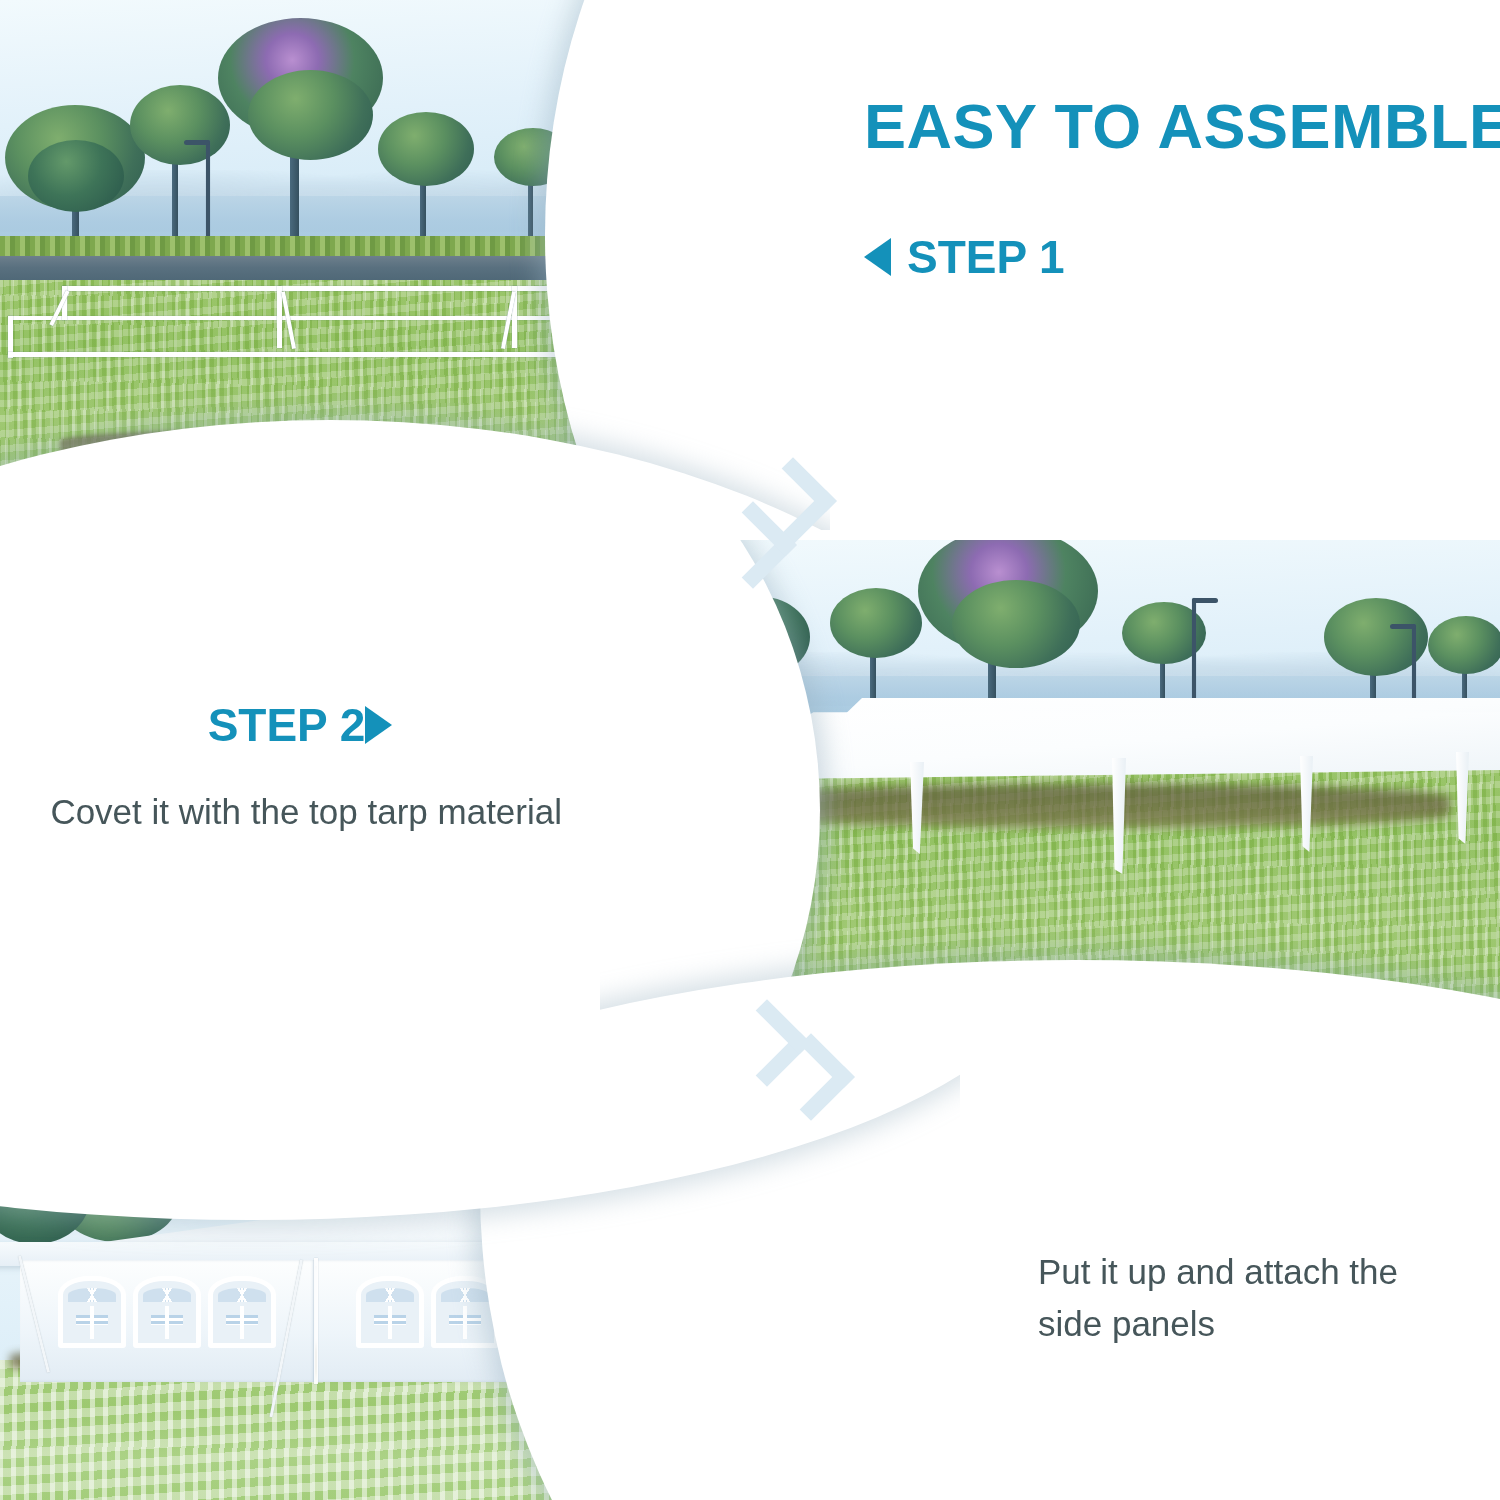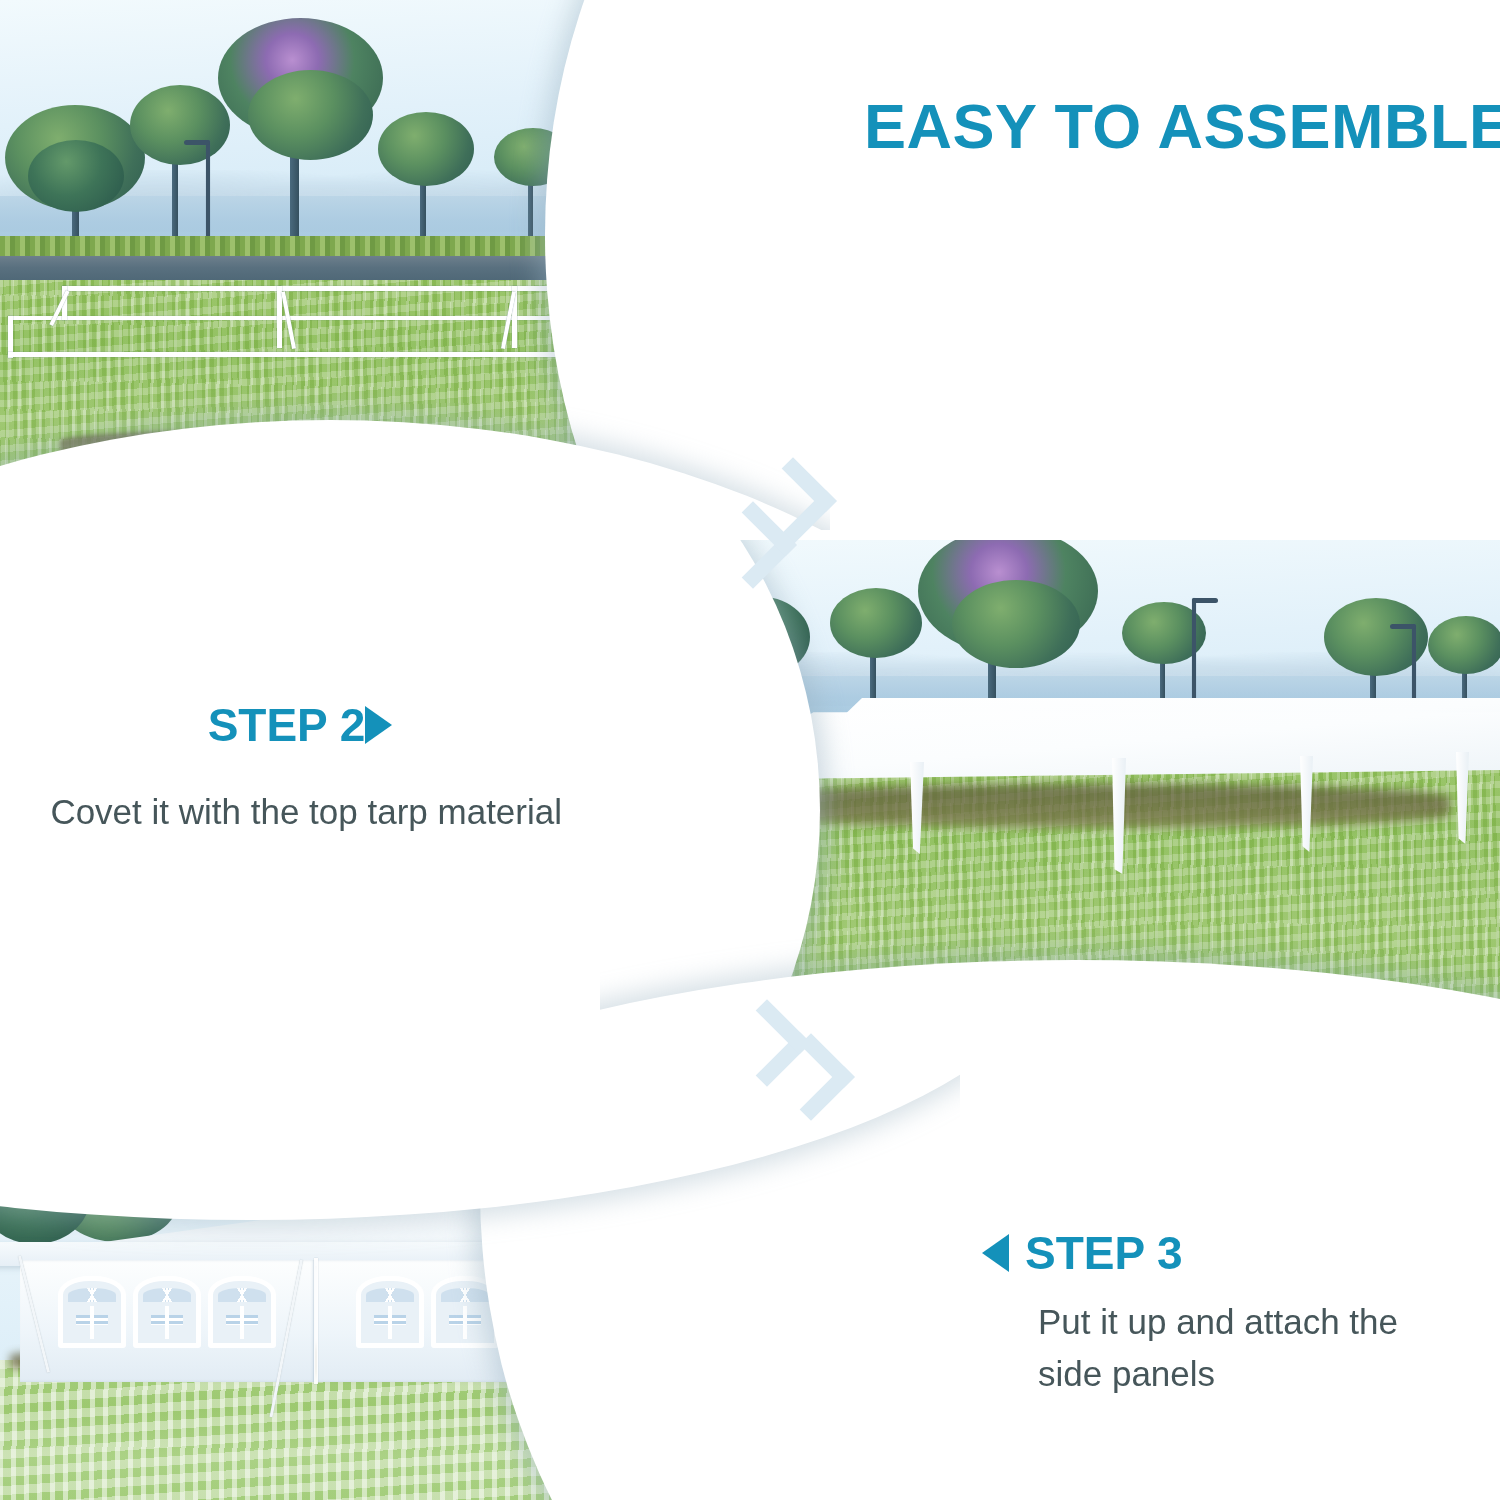--- a/index.html
+++ b/index.html
@@ -300,31 +300,31 @@
     <div class="chev" style="left:-4px;top:44px;transform:rotate(-45deg);"></div>
   </div>
   <div style="position:absolute;left:736px;top:1012px;">
     <div class="chev" style="left:0;top:0;transform:rotate(-45deg);"></div>
     <div class="chev" style="left:44px;top:34px;transform:rotate(-45deg);"></div>
   </div>
 
   <div class="headline" style="left:864px;top:90px;font-size:63px;line-height:72px;">EASY TO ASSEMBLE</div>
 
   <div style="position:absolute;left:864px;top:232px;width:600px;text-align:left;">
+    <div style="display:flex;align-items:center;gap:16px;">
+      <span class="tri left"></span>
+      <span class="steplabel" style="font-size:46px;line-height:50px;">STEP 1</span>
+    </div>
   </div>
 
   <div style="position:absolute;left:20px;top:700px;width:560px;text-align:right;">
     <div style="display:flex;align-items:center;gap:0;justify-content:center;">
       <span class="steplabel" style="font-size:46px;line-height:50px;">STEP 2</span>
       <span class="tri right"></span>
     </div>
     <div class="stepdesc" style="margin-top:36px;margin-right:18px;font-size:35px;line-height:52px;">Covet it with the top tarp material</div>
   </div>
 
   <div style="position:absolute;left:982px;top:1228px;width:480px;text-align:left;">
-    <div style="display:flex;align-items:center;gap:16px;">
-      <span class="tri left"></span>
-      <span class="steplabel" style="font-size:46px;line-height:50px;">STEP 3</span>
-    </div>
     <div class="stepdesc" style="margin-top:18px;margin-left:56px;font-size:35px;line-height:52px;">Put it up and attach the side panels</div>
   </div>
 
 </div>
 
 </body></html>

